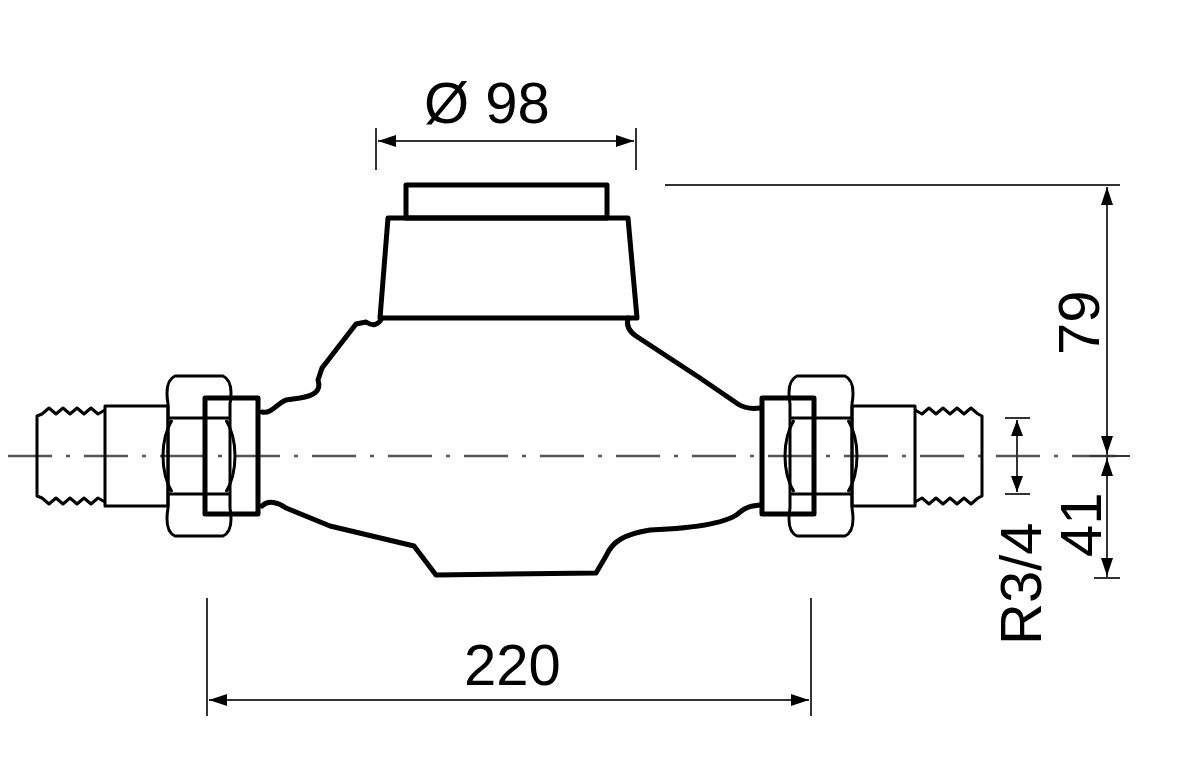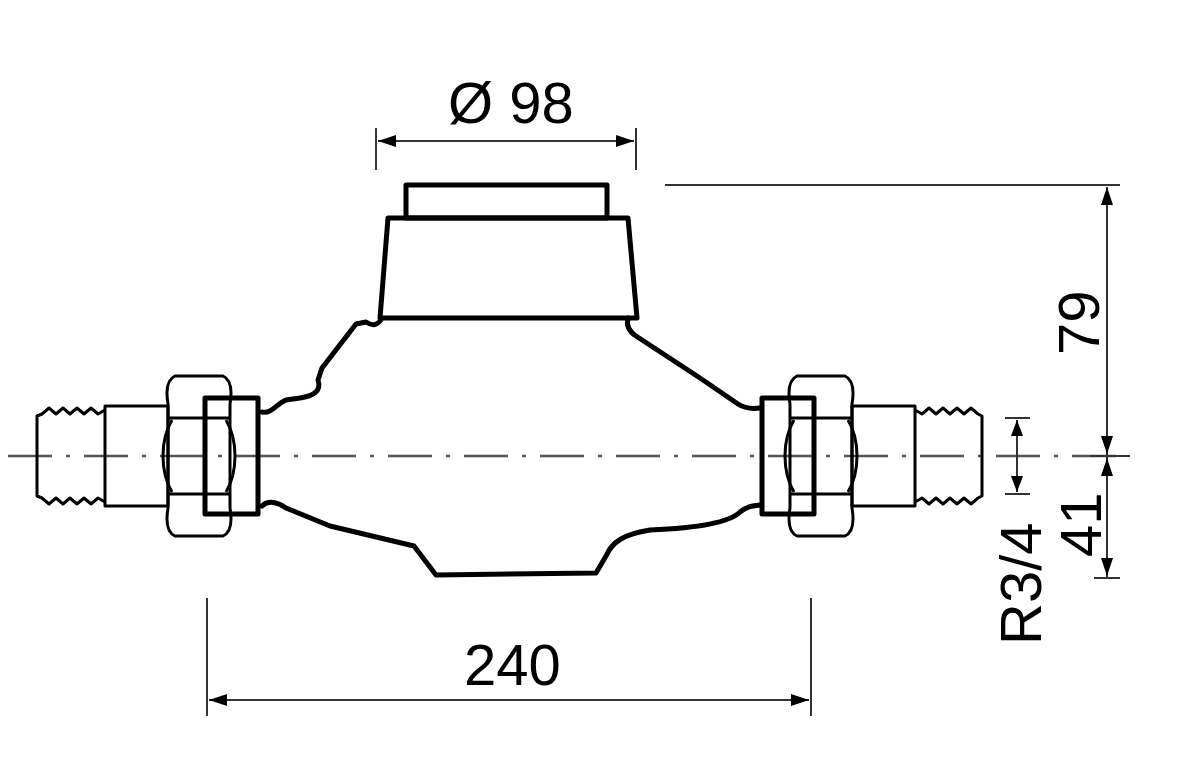--- a/index.html
+++ b/index.html
@@ -74,17 +74,17 @@
   <polygon class="arrow" points="1017,420 1011,436 1023,436"></polygon>
   <polygon class="arrow" points="1017,492 1011,476 1023,476"></polygon>
 
   <line class="dim" x1="207" y1="598" x2="207" y2="716"></line>
   <line class="dim" x1="811" y1="598" x2="811" y2="716"></line>
   <line class="dim" x1="209" y1="700" x2="809" y2="700"></line>
   <polygon class="arrow" points="209,700 227,694 227,706"></polygon>
   <polygon class="arrow" points="809,700 791,694 791,706"></polygon>
 </svg>
 
-<div class="label" style="left:448px; top:74px;">Ø 98</div>
-<div class="label" style="left:464px; top:636px;">240</div>
+<div class="label" style="left:424px; top:74px;">Ø 98</div>
+<div class="label" style="left:464px; top:636px;">220</div>
 <div class="label rot" style="left:1050px; top:355px;">79</div>
 <div class="label rot" style="left:1052px; top:557px;">41</div>
 <div class="label rot" style="left:992px; top:645px;">R3/4</div>
 
 </body></html>

